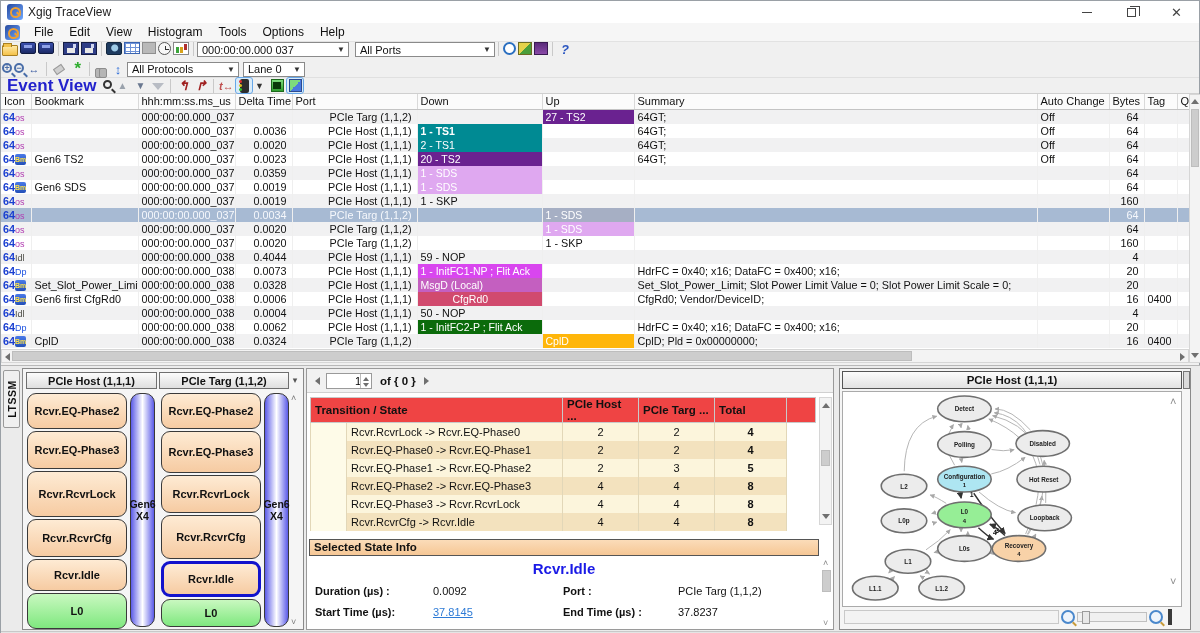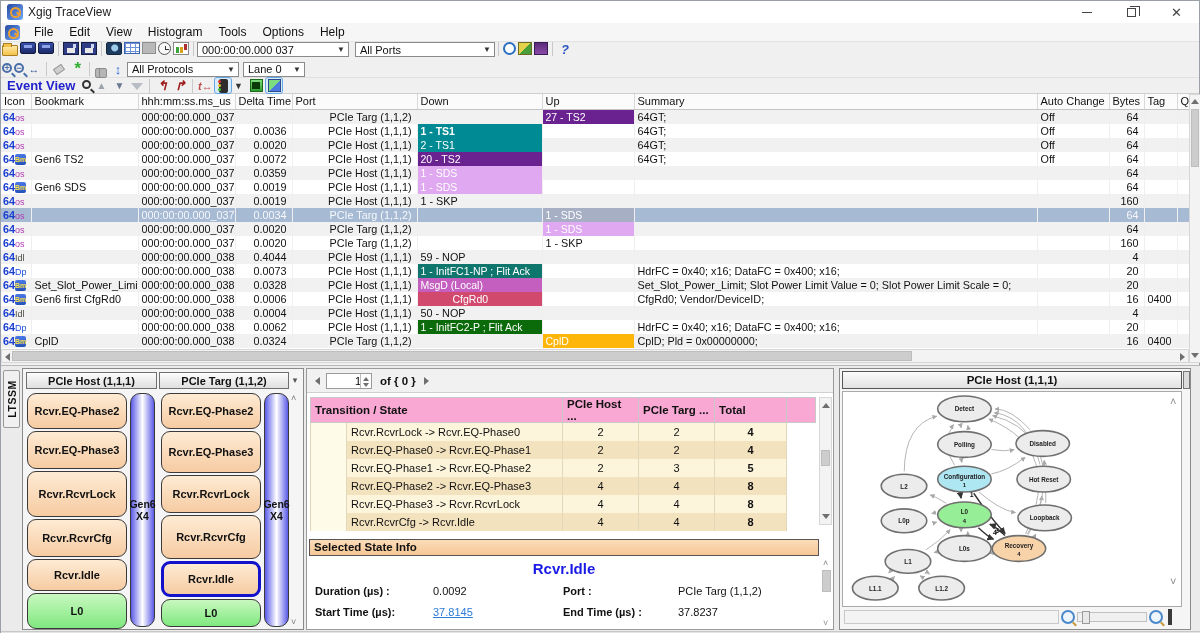--- a/index.html
+++ b/index.html
@@ -69,21 +69,21 @@
   .redt { color:#c05050; font-weight:bold; font-size:11px; font-style:italic; }
   .ic-traffic { width:9px; height:14px; background:#2d2d2d; border-radius:2px; }
   .ic-traffic:after { content:""; position:absolute; left:3px; top:2px; width:3px; height:3px; border-radius:50%; background:#e03030; box-shadow:0 4px 0 #e0c020, 0 8px 0 #30c030; }
   .ic-grn1 { width:13px; height:13px; background:linear-gradient(#7ddc7d,#2f9e2f); border:1px solid #1c6a1c; }
   .ic-grn1:after { content:""; position:absolute; inset:4px; background:#0a3a0a; }
   .ic-grn2 { width:13px; height:13px; background:linear-gradient(135deg,#7ddc7d 50%,#4a7ae0 50%); border:1px solid #2c4a8e; }
   .on { outline:1px solid #66A7E8; background-color:#D9EBF9; border-radius:2px; padding:1px; }
   .ddcaret { color:#333; font-size:9px; margin-left:-2px; }
   .combo { height:15px; background:#fff; border:1px solid #8a8a8a; display:inline-flex; align-items:center; font-size:11px; padding-left:4px; position:relative; }
   .combo .car { margin-left:auto; margin-right:3px; font-size:8px; color:#333; }
-  .evlabel { color:#2222CC; font-weight:bold; font-size:13px; margin:0 6px 0 6px; }
+  .evlabel { color:#2222CC; font-weight:bold; font-size:17px; margin:0 6px 0 6px; }
 
   
   .tracewrap { position:absolute; left:0; top:93px; width:1188px; height:255px; background:#fff; overflow:hidden; }
   table.trace { border-collapse:collapse; table-layout:fixed; width:1188px; }
   table.trace th { height:15px; font-weight:normal; text-align:left; background:#FBFBFB; border-right:1px solid #D9D9D9; border-bottom:1px solid #C4C4C4; padding:0 3px; font-size:11px; white-space:nowrap; overflow:hidden; }
   table.trace td { height:14px; padding:0; font-size:10.8px; white-space:nowrap; overflow:hidden; border-right:1px solid #EFEFEF; }
   table.trace tbody tr:nth-child(odd) { background:#F1F1F2; }
   table.trace tbody tr.sel { background:var(--c-selection); color:#F6F8FC; }
   td .pad { padding:0 3px; display:block; }
   td.r { text-align:right; } td.r .pad{ padding-right:5px; }
@@ -121,21 +121,21 @@
   .ltscroll { position:absolute; right:1px; top:24px; width:11px; height:234px; color:#7a7a7a; font-size:9px; }
 
   
   .midpanel { position:absolute; left:305px; top:2px; width:528px; height:262px; background:#fff; border:1px solid #9a9a9a; }
   .pagebar { position:absolute; left:0; top:0; width:526px; height:24px; background:#F1F1F1; border-bottom:1px solid #D0D0D0; display:flex; align-items:center; padding-left:8px; }
   .spin { width:46px; height:16px; background:#fff; border:1px solid #9a9a9a; display:inline-flex; margin:0 6px; position:relative; }
   .spin input { width:34px; border:none; outline:none; font-size:11px; text-align:right; font-family:"Liberation Sans",sans-serif; }
   .spin .spinbtns { position:absolute; right:0; top:0; width:11px; height:14px; border-left:1px solid #bbb; }
   .oflabel { font-weight:bold; font-size:11.5px; margin:0 8px 0 2px; }
   .ttable { position:absolute; left:3px; top:28px; width:505px; border-collapse:collapse; table-layout:fixed; }
-  .ttable th { font-weight:bold; font-size:11.5px; text-align:left; border:1px solid #C9C9C9; height:20px; padding:0 4px; background:#f9a8d4; }
+  .ttable th { font-weight:bold; font-size:11.5px; text-align:left; border:1px solid #C9C9C9; height:20px; padding:0 4px; background:#ef4444; }
   .ttable td { font-size:11px; height:18px; padding:0 4px; border-left:1px solid #E2D7B8; border-right:1px solid #E2D7B8;}
   .ttable tbody tr:nth-child(odd) td { background:#FCF5DC; }
   .ttable tbody tr:nth-child(even) td { background:#F3E2BE; }
   .ttable td.c { text-align:center; }
   .ttable td.b { font-weight:bold; text-align:center;}
   .ttable td.gut { background:#FEFBE8 !important; border-right:1px solid #E2D7B8; }
   .tscroll { position:absolute; left:512px; top:28px; width:13px; height:128px; }
   .ssihdr { position:absolute; left:2px; top:170px; width:510px; height:17px; background:linear-gradient(#FBDCB9,#F6C795); border:1px solid #555; font-weight:bold; font-size:11.5px; padding:1px 4px; }
   .ssibody { position:absolute; left:2px; top:189px; width:510px; height:70px; background:#fff; }
   .ssititle { text-align:center; color:#1A1AE6; font-weight:bold; font-size:15px; margin-top:2px; }
@@ -408,21 +408,21 @@
           </tr>
           <tr>
             <td><span class="icn64">64</span><span class="bmbox">Bm</span></td>
             <td>
               <span class="pad">Gen6 TS2</span>
             </td>
             <td class="r">
               <span class="pad">000:00:00.000_037</span>
             </td>
             <td class="r">
-              <span class="pad">0.0072</span>
+              <span class="pad">0.0023</span>
             </td>
             <td class="r">
               <span class="pad">PCIe Host (1,1,1)</span>
             </td>
             <td>
               <span class="chip" style="background: rgb(106, 34, 144);">20 - TS2</span>
             </td>
             <td></td>
             <td>
               <span class="pad">64GT;</span>
@@ -686,21 +686,21 @@
             <td class="r">
               <span class="pad">000:00:00.000_038</span>
             </td>
             <td class="r">
               <span class="pad">0.0073</span>
             </td>
             <td class="r">
               <span class="pad">PCIe Host (1,1,1)</span>
             </td>
             <td>
-              <span class="chip" style="background: #0f766e;">1 - InitFC1-NP ; Flit Ack</span>
+              <span class="chip" style="background: #d946ef;">1 - InitFC1-NP ; Flit Ack</span>
             </td>
             <td></td>
             <td>
               <span class="pad">HdrFC = 0x40; x16; DataFC = 0x400; x16;</span>
             </td>
             <td>
               <span class="pad"></span>
             </td>
             <td class="r">
               <span class="pad">20</span>

